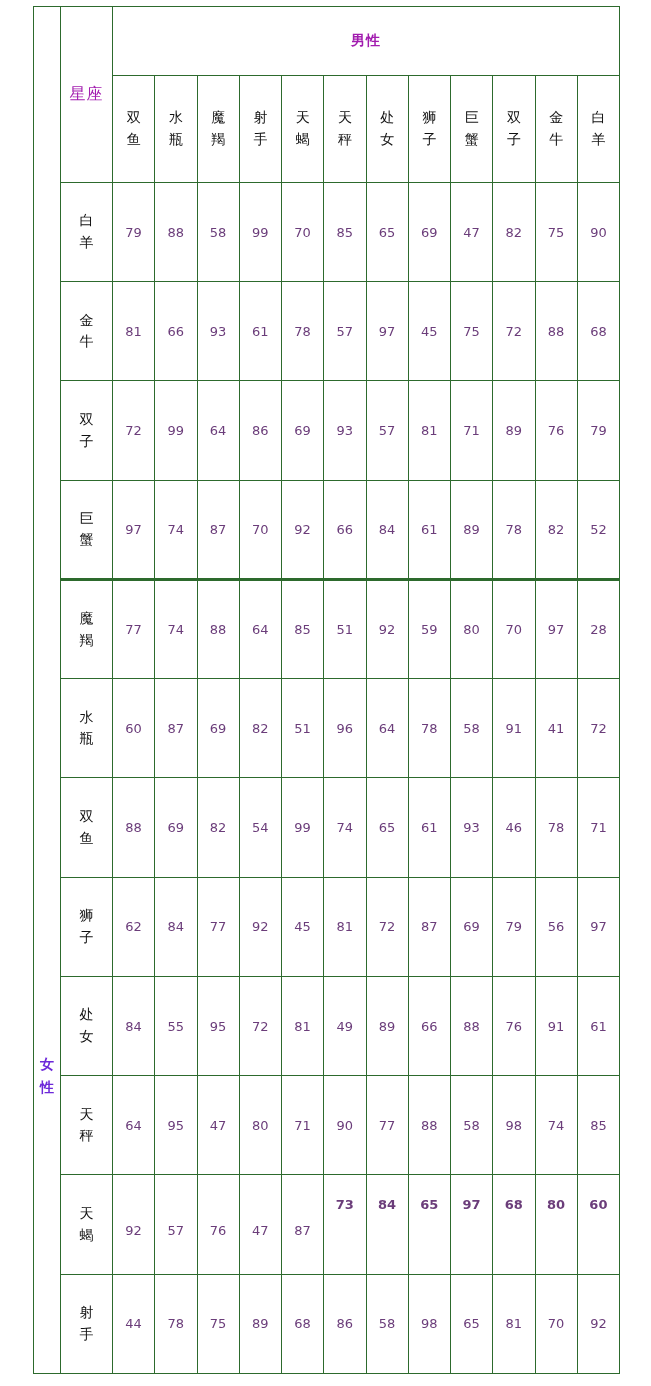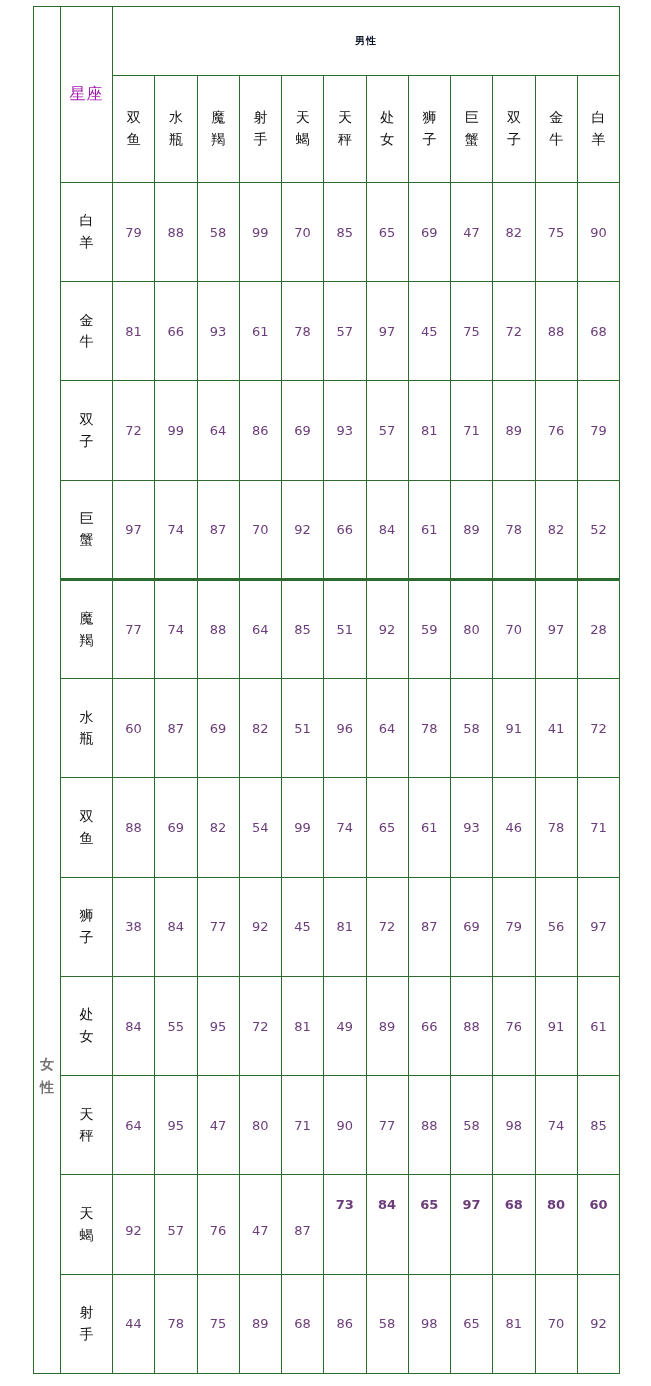--- a/index.html
+++ b/index.html
@@ -47,22 +47,22 @@
   }
 
   
   col.c-gender  { width: 27px; }
   col.c-sign    { width: 52px; }
   col.c-data    { width: 42.25px; }
 
   
   .hdr-gender-male {
     font-weight: bold;
-    font-size: 10px;
-    color: #0f172a;
+    font-size: 14px;
+    color: #a21caf;
     letter-spacing: 1px;
     height: 66px;
   }
   .hdr-signs-label {
     font-weight: normal;
     font-size: 16px;
     color: #a21caf;
     letter-spacing: 1px;
   }
   .hdr-col {
@@ -77,21 +77,21 @@
     white-space: normal;
     width: 1em;
     word-break: break-all;
     line-height: 1.55;
   }
 
   
   .gender-female {
     font-weight: bold;
     font-size: 14px;
-    color: #737373;
+    color: #6d28d9;
     vertical-align: middle;
     letter-spacing: 1px;
   }
   .gender-female .vert { line-height: 1.6; }
 
   
   tr.datarow { height: 97px; }
   tr.datarow td.rowlabel {
     font-size: 14px;
     color: #111111;
@@ -260,21 +260,21 @@
           <td class="cell">65</td>
           <td class="cell">61</td>
           <td class="cell hi">93</td>
           <td class="cell">46</td>
           <td class="cell">78</td>
           <td class="cell">71</td>
         </tr>
         <tr class="datarow">
           <td class="gender-blank" style="border-top: none; border-bottom: none;"></td>
           <td class="rowlabel"><span class="vert">狮子</span></td>
-          <td class="cell">38</td>
+          <td class="cell">62</td>
           <td class="cell">84</td>
           <td class="cell">77</td>
           <td class="cell hi">92</td>
           <td class="cell">45</td>
           <td class="cell">81</td>
           <td class="cell">72</td>
           <td class="cell">87</td>
           <td class="cell">69</td>
           <td class="cell">79</td>
           <td class="cell">56</td>

